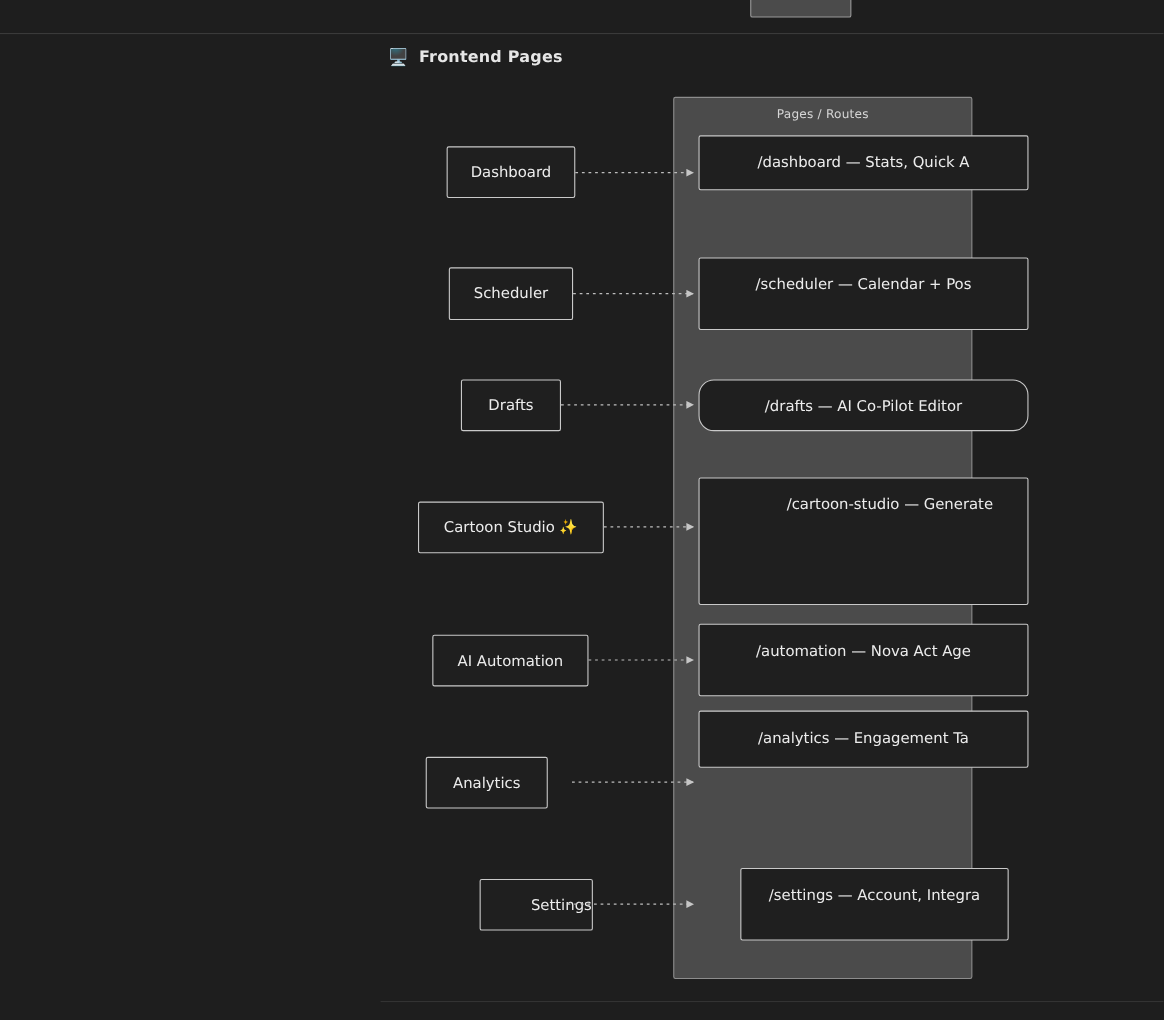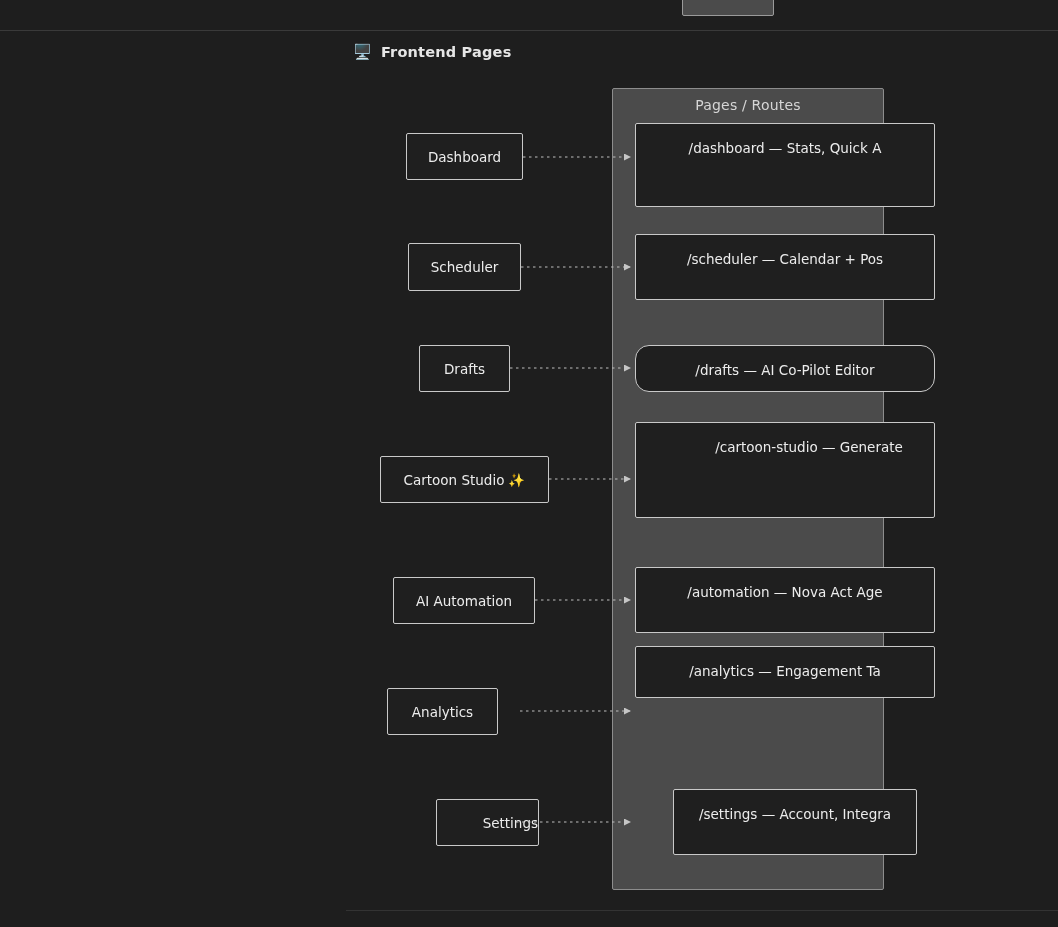--- a/index.html
+++ b/index.html
@@ -65,21 +65,21 @@
     position: absolute;
     background: #4b4b4b;
     border: 1px solid #8d8d8d;
     border-radius: 2px;
   }
   .subgraph-label {
     position: absolute;
     width: 100%;
     text-align: center;
     color: #d6d6d6;
-    font-size: 14px;
+    font-size: 11px;
     top: 8px;
     left: 0;
     letter-spacing: .2px;
   }
 
   .node {
     position: absolute;
     background: #1f1f1f;
     border: 1px solid #c9c9c9;
     border-radius: 2px;
@@ -149,33 +149,33 @@
     </div>
 
     <div class="node centered" style="left:387px; top:688px; width:111px; height:47px;">
       <span class="node-text">Analytics</span>
     </div>
 
     <div class="node centered" style="left:436px; top:799px; width:103px; height:47px;justify-content:flex-end;">
       <span class="node-text">Settings</span>
     </div>
 
-    <div class="node" style="left:635px; top:123px; width:300px; height:84px;">
+    <div class="node" style="left:635px; top:123px; width:300px; height:50px;">
       <span class="node-text">/dashboard — Stats, Quick A</span>
     </div>
 
     <div class="node" style="left:635px; top:234px; width:300px; height:66px;">
       <span class="node-text">/scheduler — Calendar + Pos</span>
     </div>
 
     <div class="node" style="left:635px; top:345px; width:300px; height:47px;border-radius:14px;">
       <span class="node-text">/drafts — AI Co-Pilot Editor</span>
     </div>
 
-    <div class="node" style="left:635px; top:422px; width:300px; height:96px;padding-left:48px;">
+    <div class="node" style="left:635px; top:434px; width:300px; height:116px;padding-left:48px;">
       <span class="node-text">/cartoon-studio — Generate</span>
     </div>
 
     <div class="node" style="left:635px; top:567px; width:300px; height:66px;">
       <span class="node-text">/automation — Nova Act Age</span>
     </div>
 
     <div class="node" style="left:635px; top:646px; width:300px; height:52px;">
       <span class="node-text">/analytics — Engagement Ta</span>
     </div>

